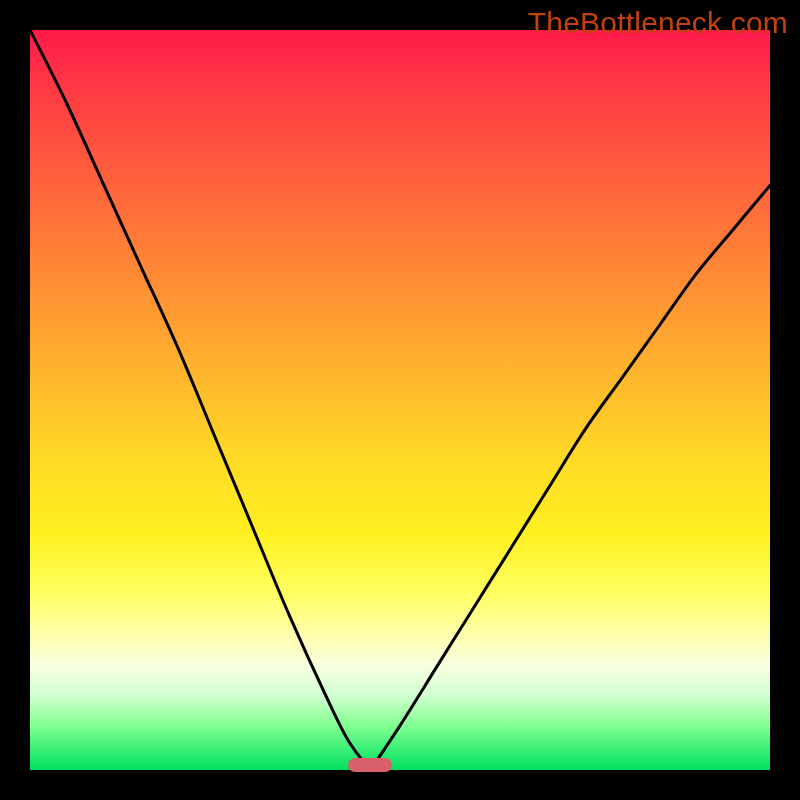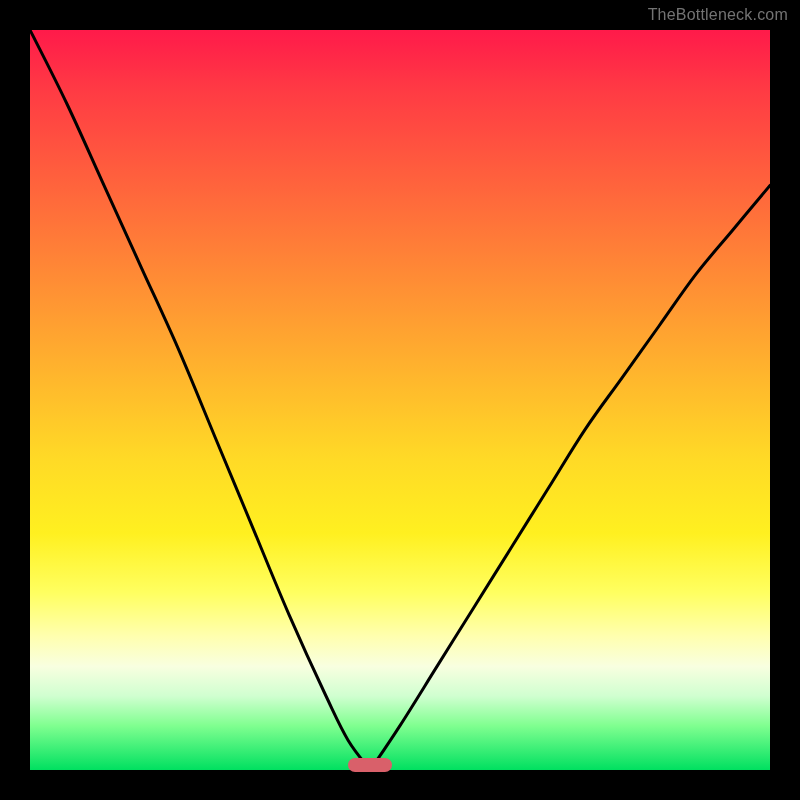--- a/index.html
+++ b/index.html
@@ -39,22 +39,22 @@
       #f8ffe0 86%,
       #d0ffd0 90%,
       #80ff90 94%,
       #00e060 100%
     );
   }
   .watermark {
     position: absolute;
     top: 6px;
     right: 12px;
-    color: #737373;
-    font-size: 16px;
+    color: #c2410c;
+    font-size: 30px;
     font-weight: 500;
     letter-spacing: 0.2px;
     z-index: 5;
   }
   .marker {
     position: absolute;
     background: #d9606a;
     border-radius: 9px;
     z-index: 3;
   }

